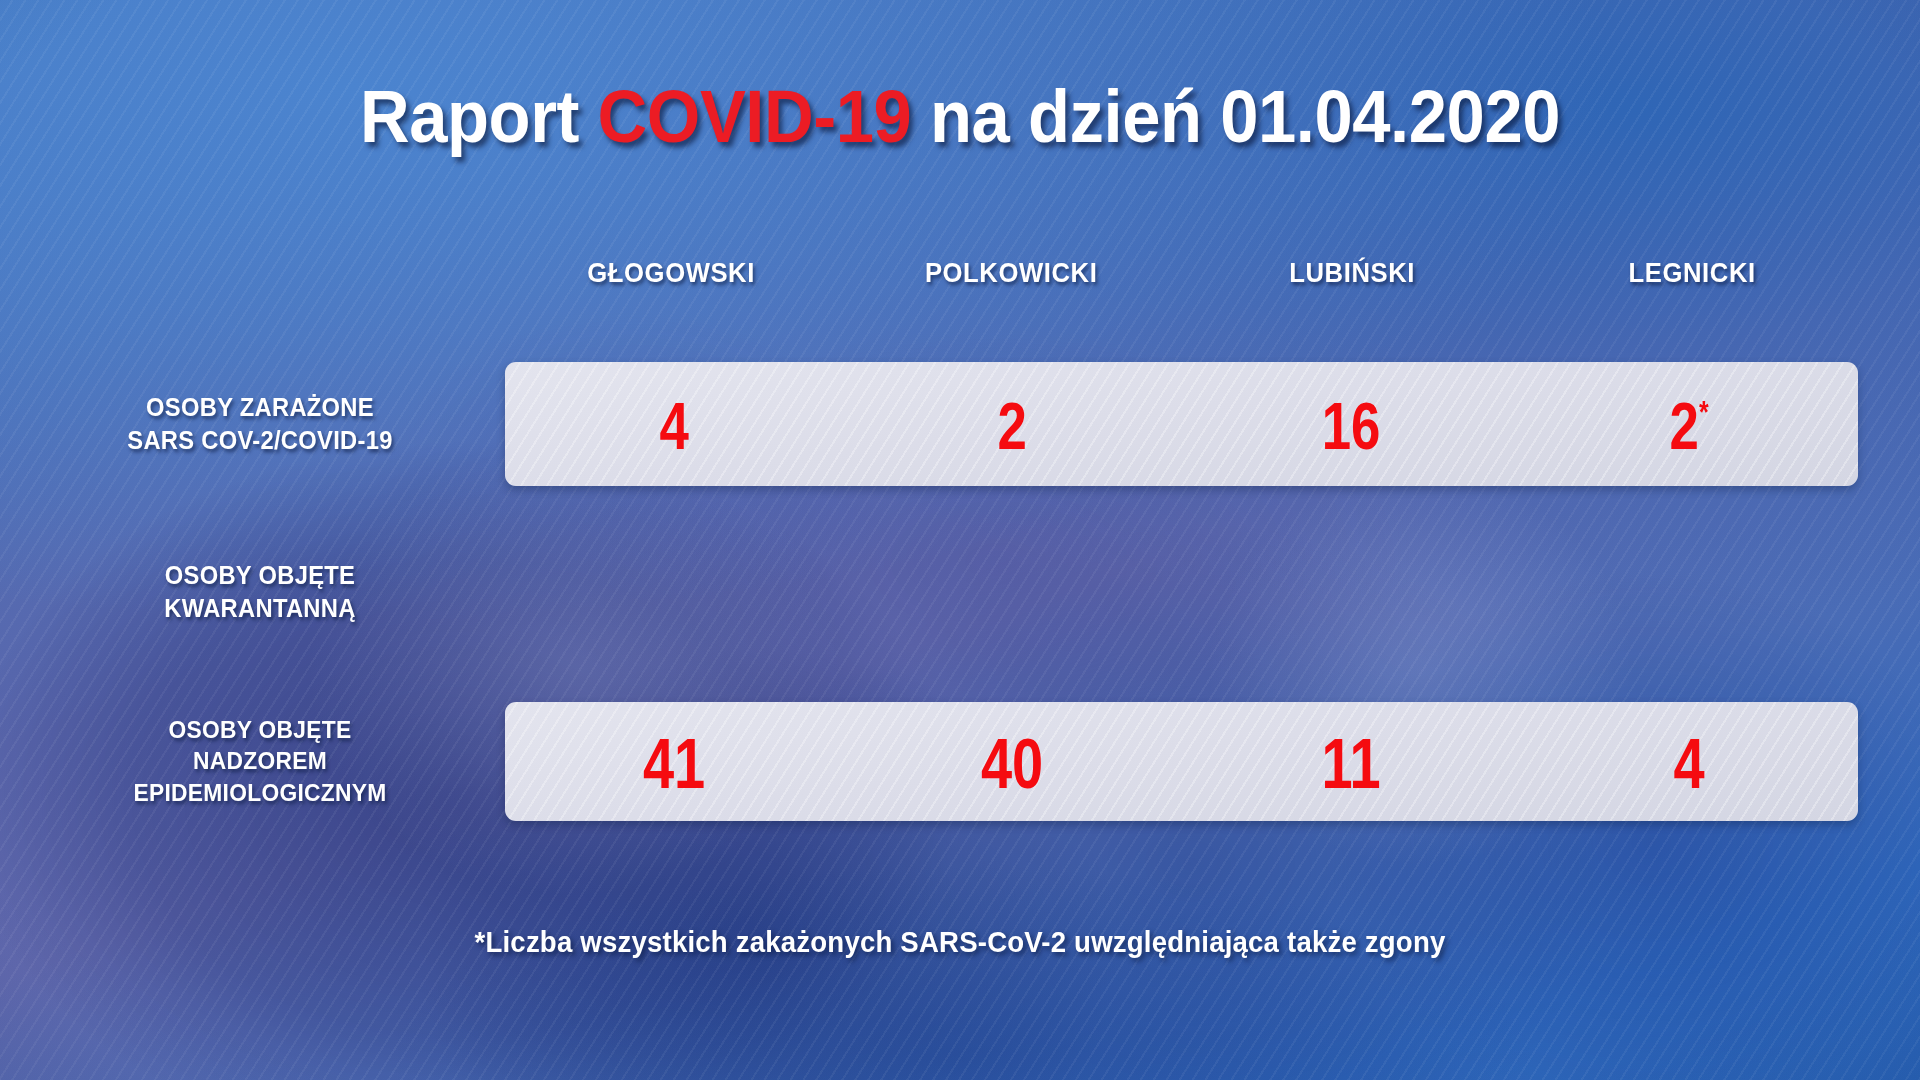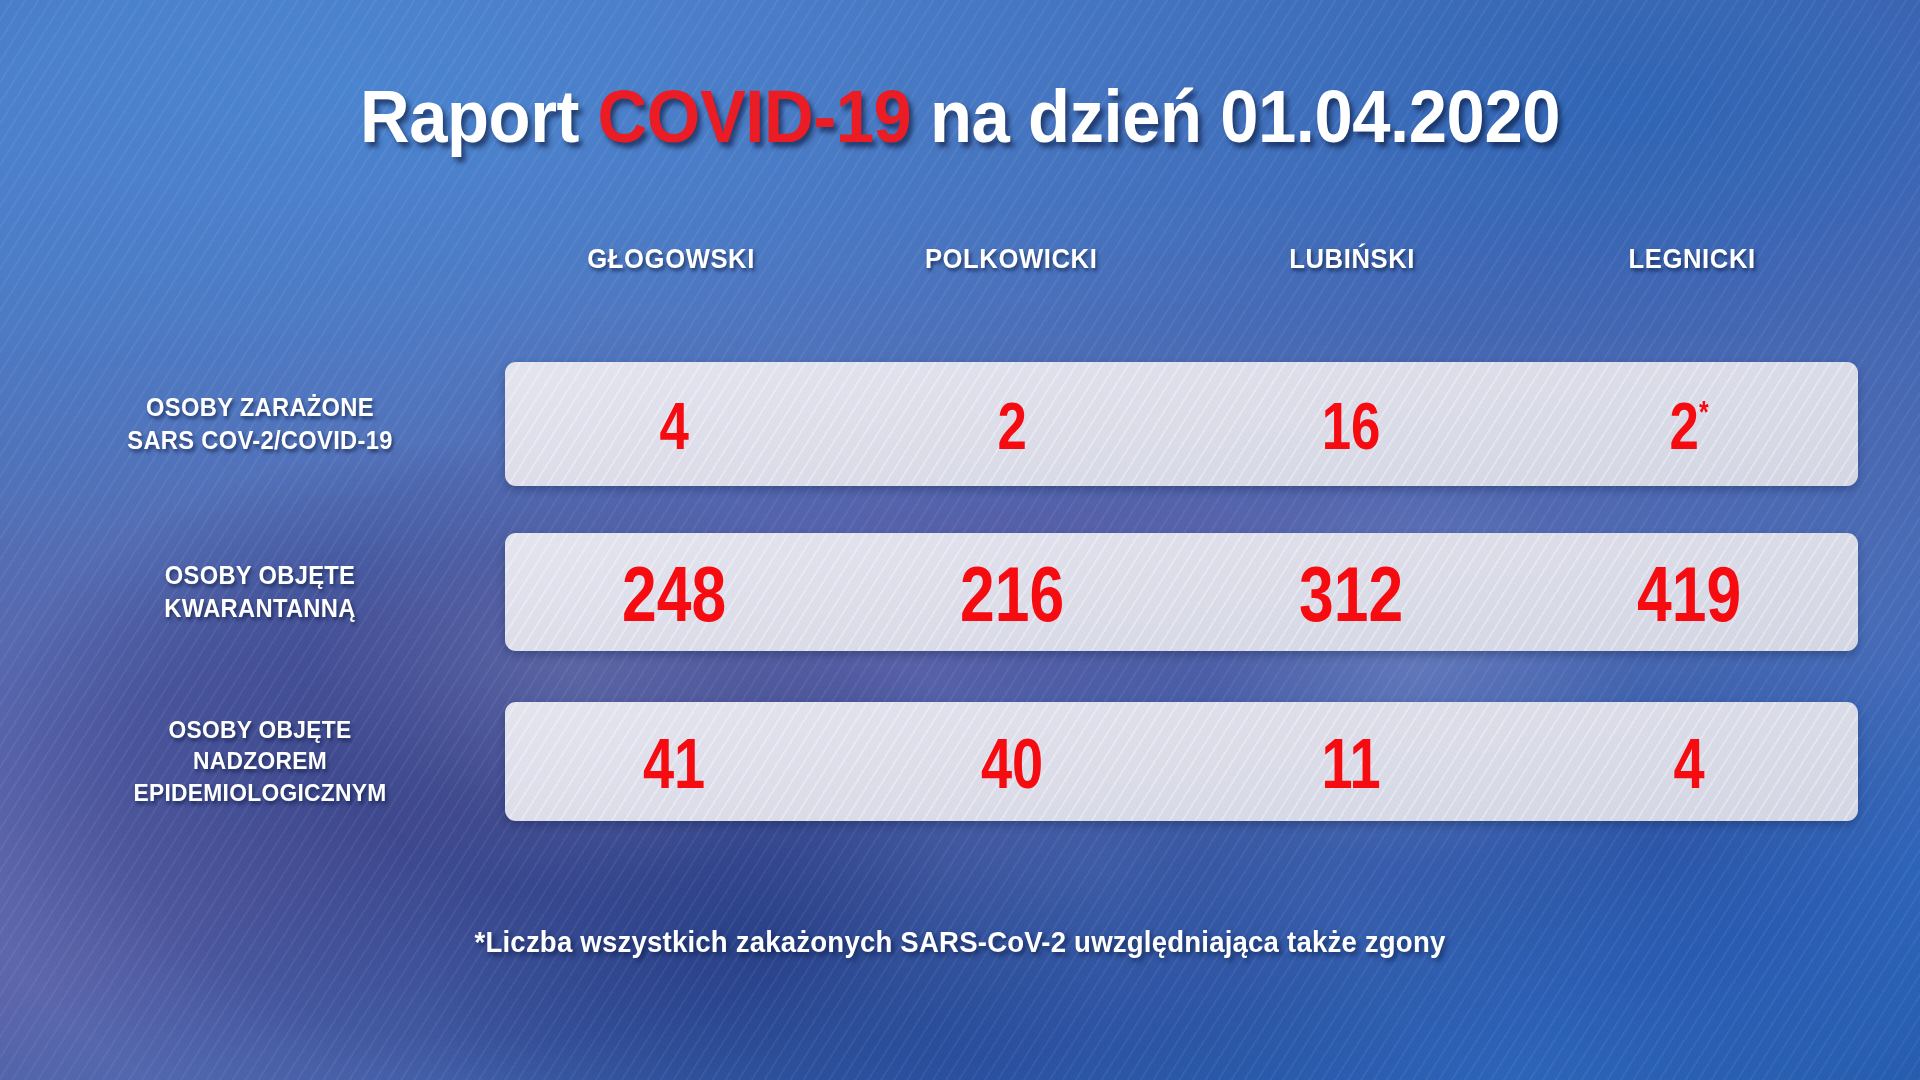--- a/index.html
+++ b/index.html
@@ -75,21 +75,21 @@
     white-space: nowrap;
     text-shadow: 4px 5px 5px rgba(6,20,55,0.60);
     transform: scaleX(0.93);
   }
   .title .hl { color: #ec1c24; }
 
   
   .col-headers {
     position: absolute;
     left: 505px;
-    top: 244px;
+    top: 258px;
     width: 1353px;
     display: flex;
     gap: 8px;
   }
   .col-head {
     flex: 1 1 0;
     text-align: center;
     color: #ffffff;
     font-size: 27px;
     font-weight: bold;
@@ -216,26 +216,20 @@
         <div class="cell"><span>16</span></div>
         <div class="cell"><span>2</span><span class="sup">*</span></div>
       </div>
     </div>
 
     <div class="row row-2">
       <div class="row-label">
         <div>OSOBY OBJĘTE</div>
         <div>KWARANTANNĄ</div>
       </div>
-      <div class="panel">
-        <div class="cell"><span>248</span></div>
-        <div class="cell"><span>216</span></div>
-        <div class="cell"><span>312</span></div>
-        <div class="cell"><span>419</span></div>
-      </div>
     </div>
 
     <div class="row row-3">
       <div class="row-label">
         <div>OSOBY OBJĘTE</div>
         <div>NADZOREM</div>
         <div>EPIDEMIOLOGICZNYM</div>
       </div>
       <div class="panel">
         <div class="cell"><span>41</span></div>

